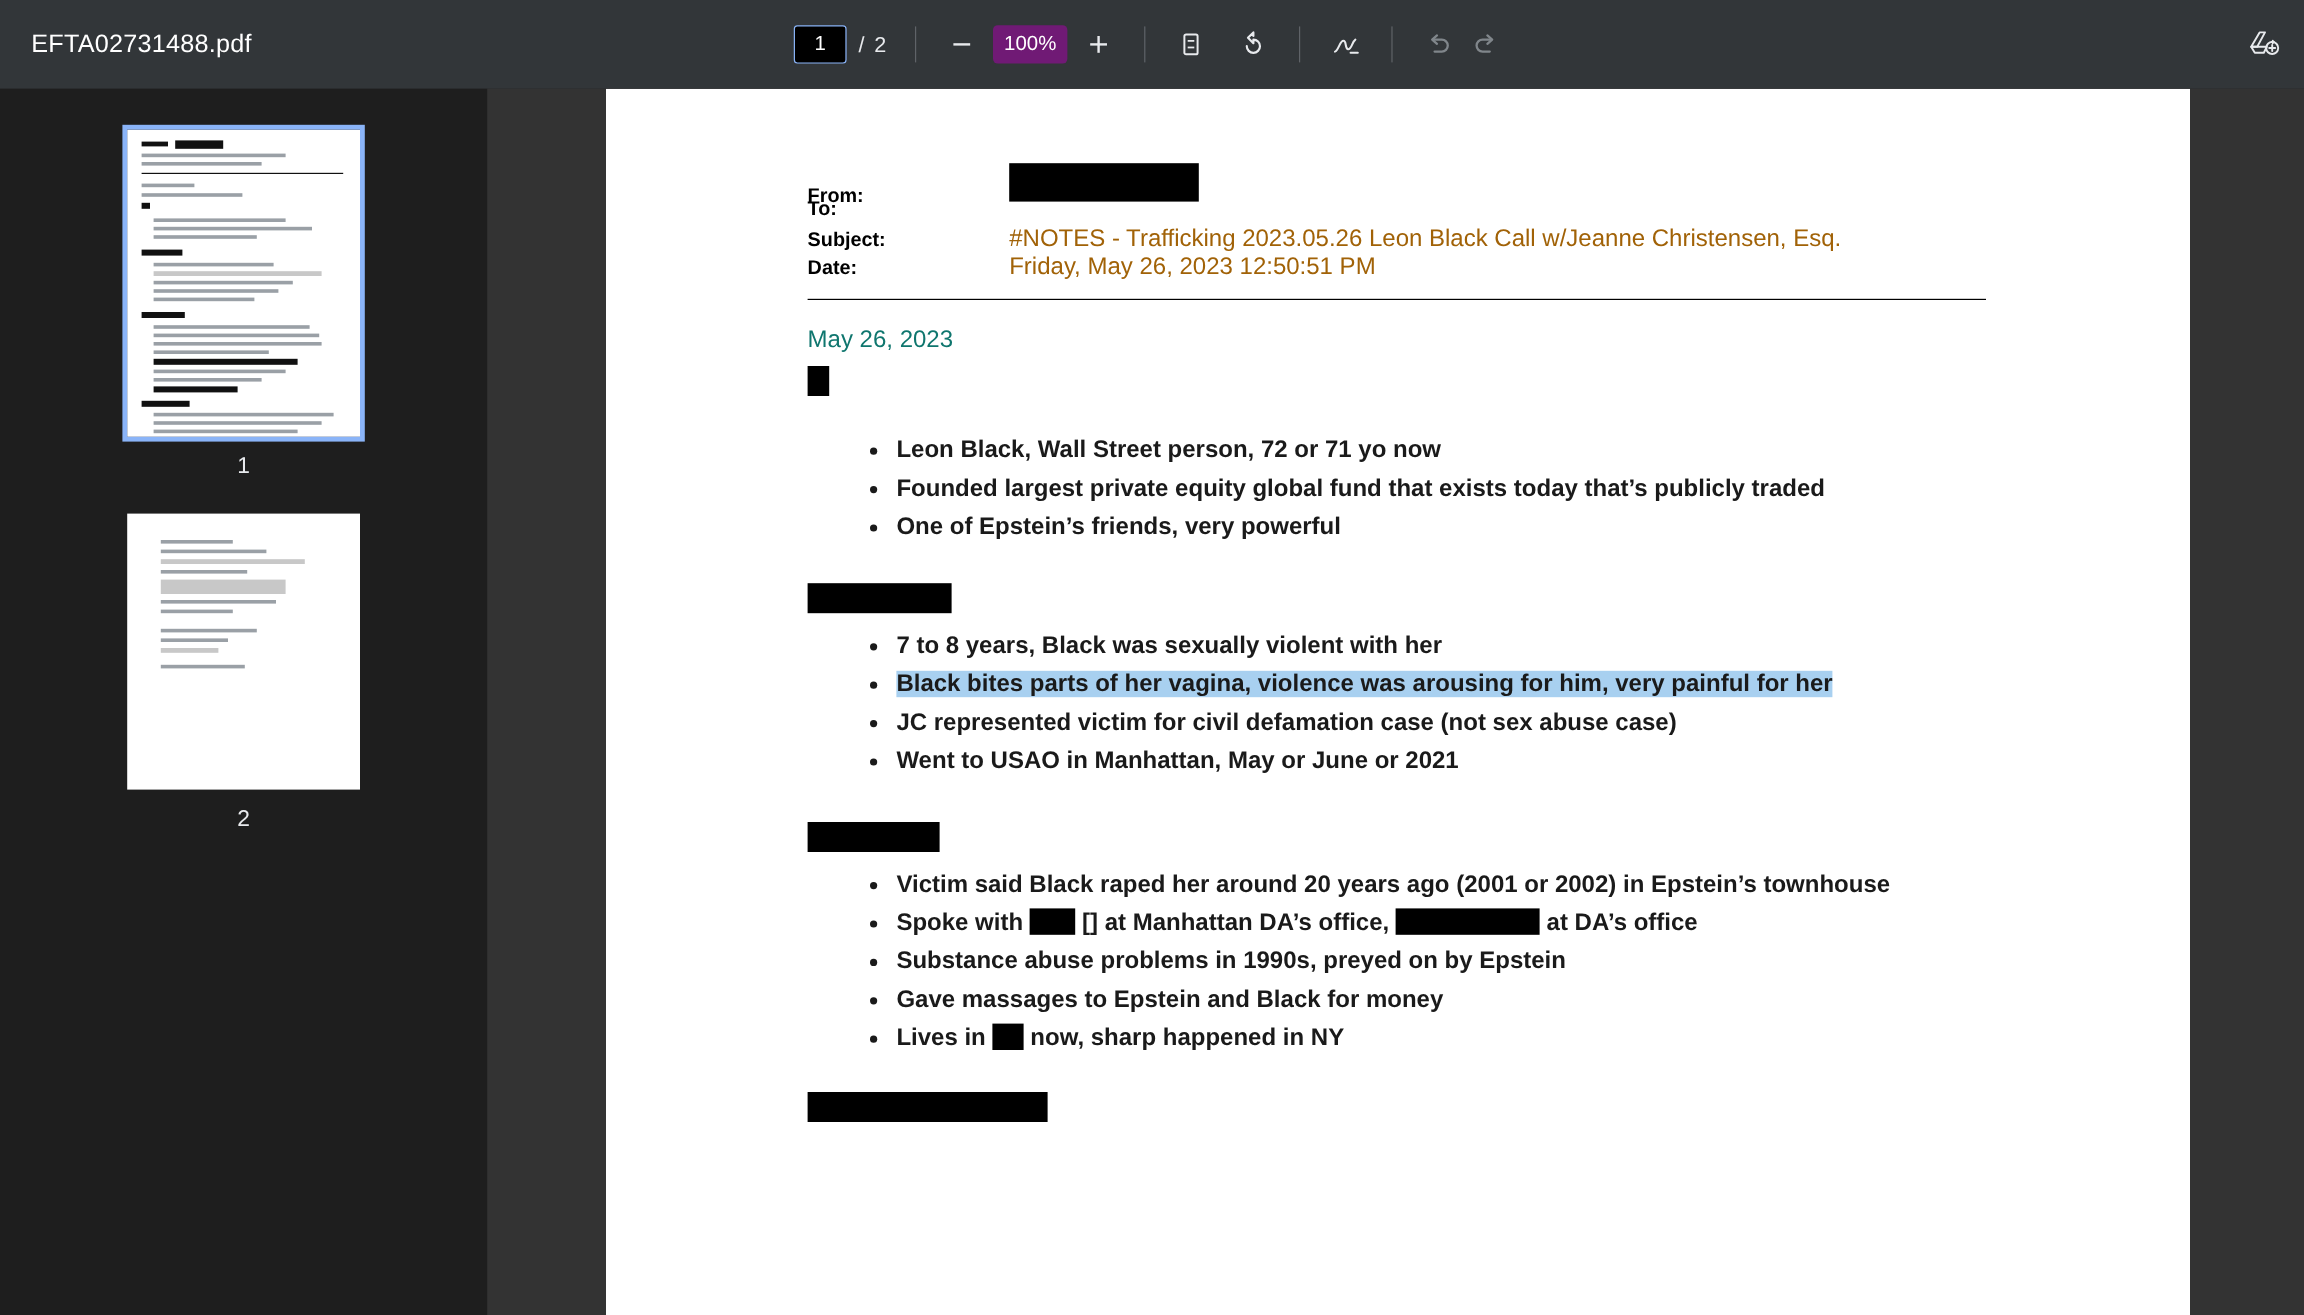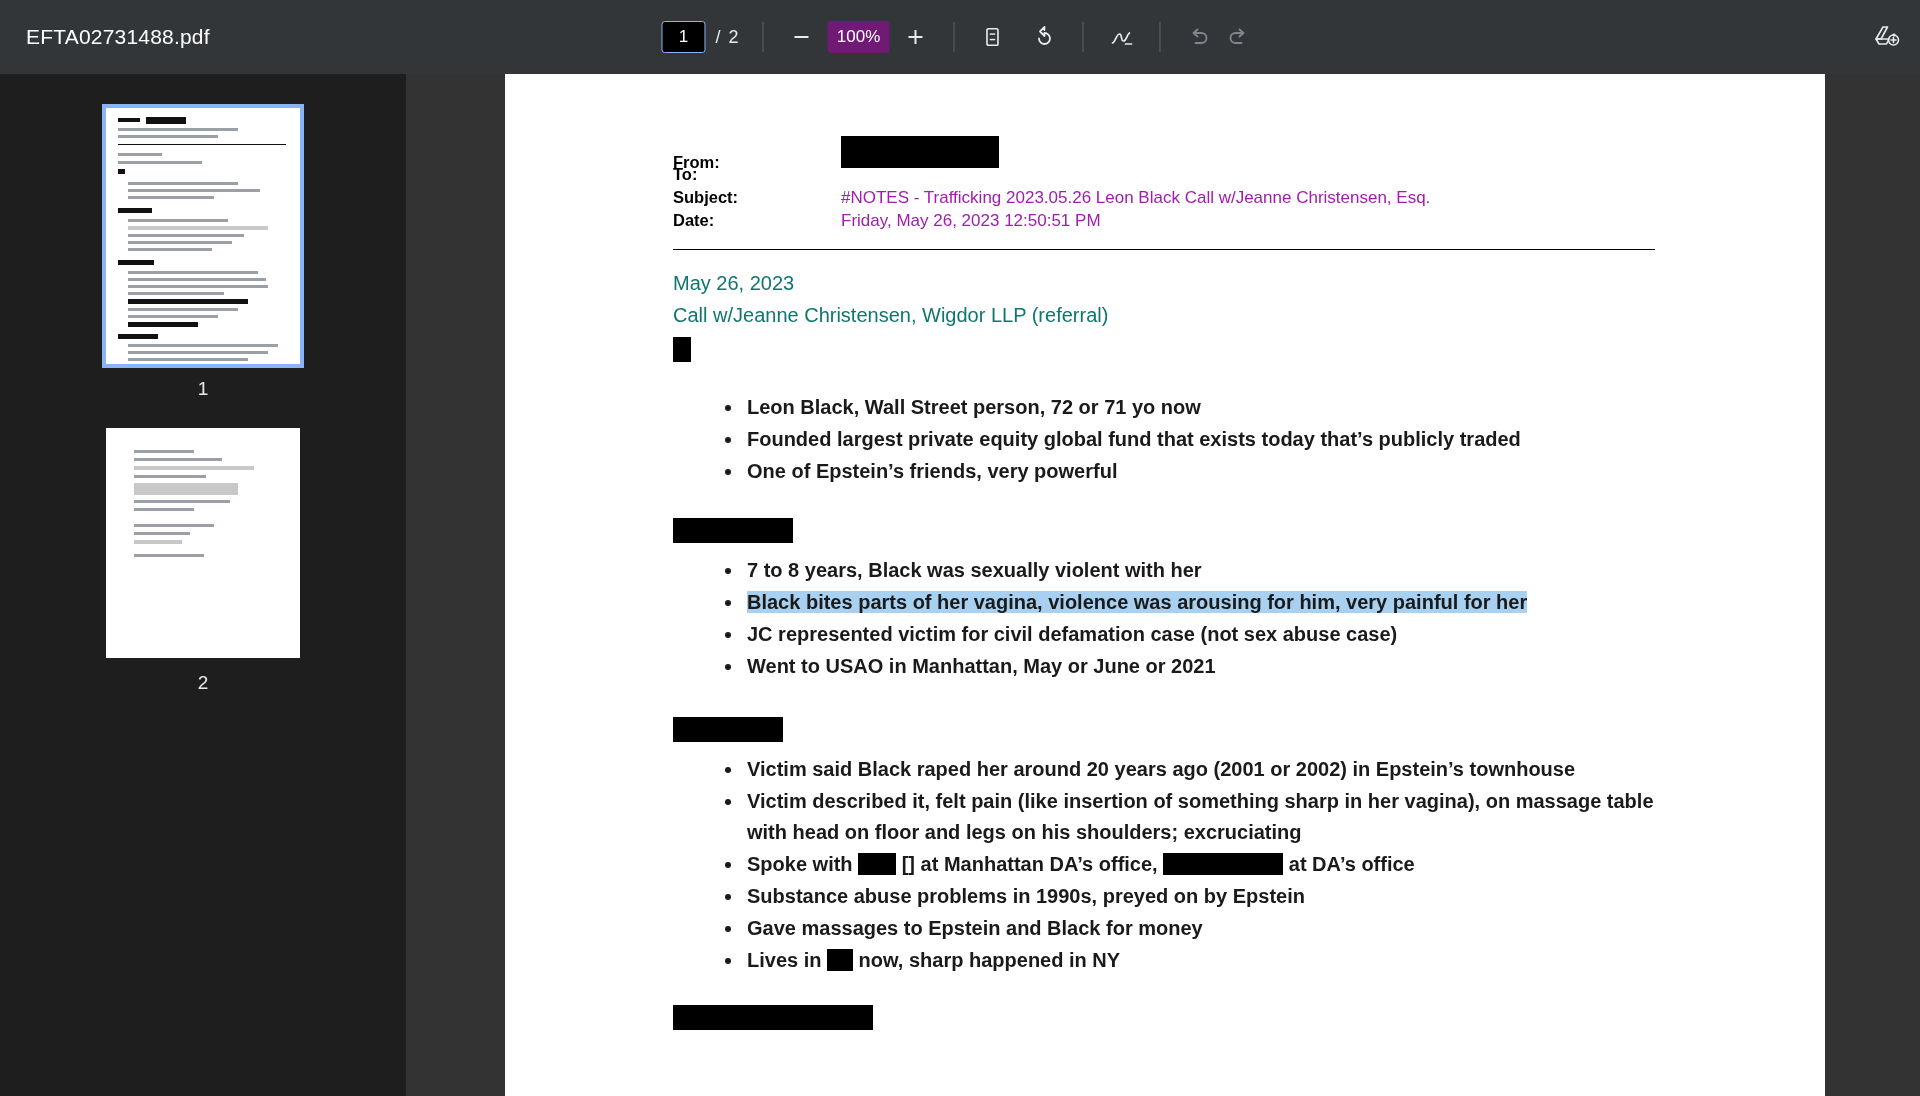--- a/index.html
+++ b/index.html
@@ -169,22 +169,22 @@
     height: 22px;
     margin-bottom: 1px;
   }
   .hdr-label {
     width: 168px;
     font-size: 16.5px;
     font-weight: bold;
     color: #000;
   }
   .hdr-value {
-    font-size: 17px;
-    color: #a21caf;
+    font-size: 20px;
+    color: #a16207;
   }
   .redact {
     display: inline-block;
     background: #000000;
     vertical-align: middle;
   }
   .rule {
     height: 1px;
     background: #000000;
     width: 982px;
@@ -388,21 +388,20 @@
         </div>
         <div class="hdr-row">
           <span class="hdr-label">Date:</span>
           <span class="hdr-value">Friday, May 26, 2023 12:50:51 PM</span>
         </div>
       </div>
 
       <div class="rule"></div>
 
       <div class="body-line">May 26, 2023</div>
-      <div class="body-line">Call w/Jeanne Christensen, Wigdor LLP (referral)</div>
       <div class="block-redact" style="width:18px;height:25px;margin-top:7px;"></div>
 
       <div class="spacer-lg"></div>
 
       <ul class="bullets">
         <li>Leon Black, Wall Street person, 72 or 71 yo now</li>
         <li>Founded largest private equity global fund that exists today that’s publicly traded</li>
         <li>One of Epstein’s friends, very powerful</li>
       </ul>
 
@@ -420,21 +419,20 @@
       </ul>
 
       <div class="spacer-lg" style="height:34px;"></div>
 
       <div class="block-redact" style="width:110px;"></div>
 
       <div class="spacer-md" style="height:12px;"></div>
 
       <ul class="bullets">
         <li>Victim said Black raped her around 20 years ago (2001 or 2002) in Epstein’s townhouse</li>
-        <li>Victim described it, felt pain (like insertion of something sharp in her vagina), on massage table with head on floor and legs on his shoulders; excruciating</li>
         <li>
           <span>Spoke with</span>
           <span class="inline-redact" style="width:38px;"></span>
           <span>[] at Manhattan DA’s office,</span>
           <span class="inline-redact" style="width:120px;"></span>
           <span>at DA’s office</span>
         </li>
         <li>Substance abuse problems in 1990s, preyed on by Epstein</li>
         <li>Gave massages to Epstein and Black for money</li>
         <li>

